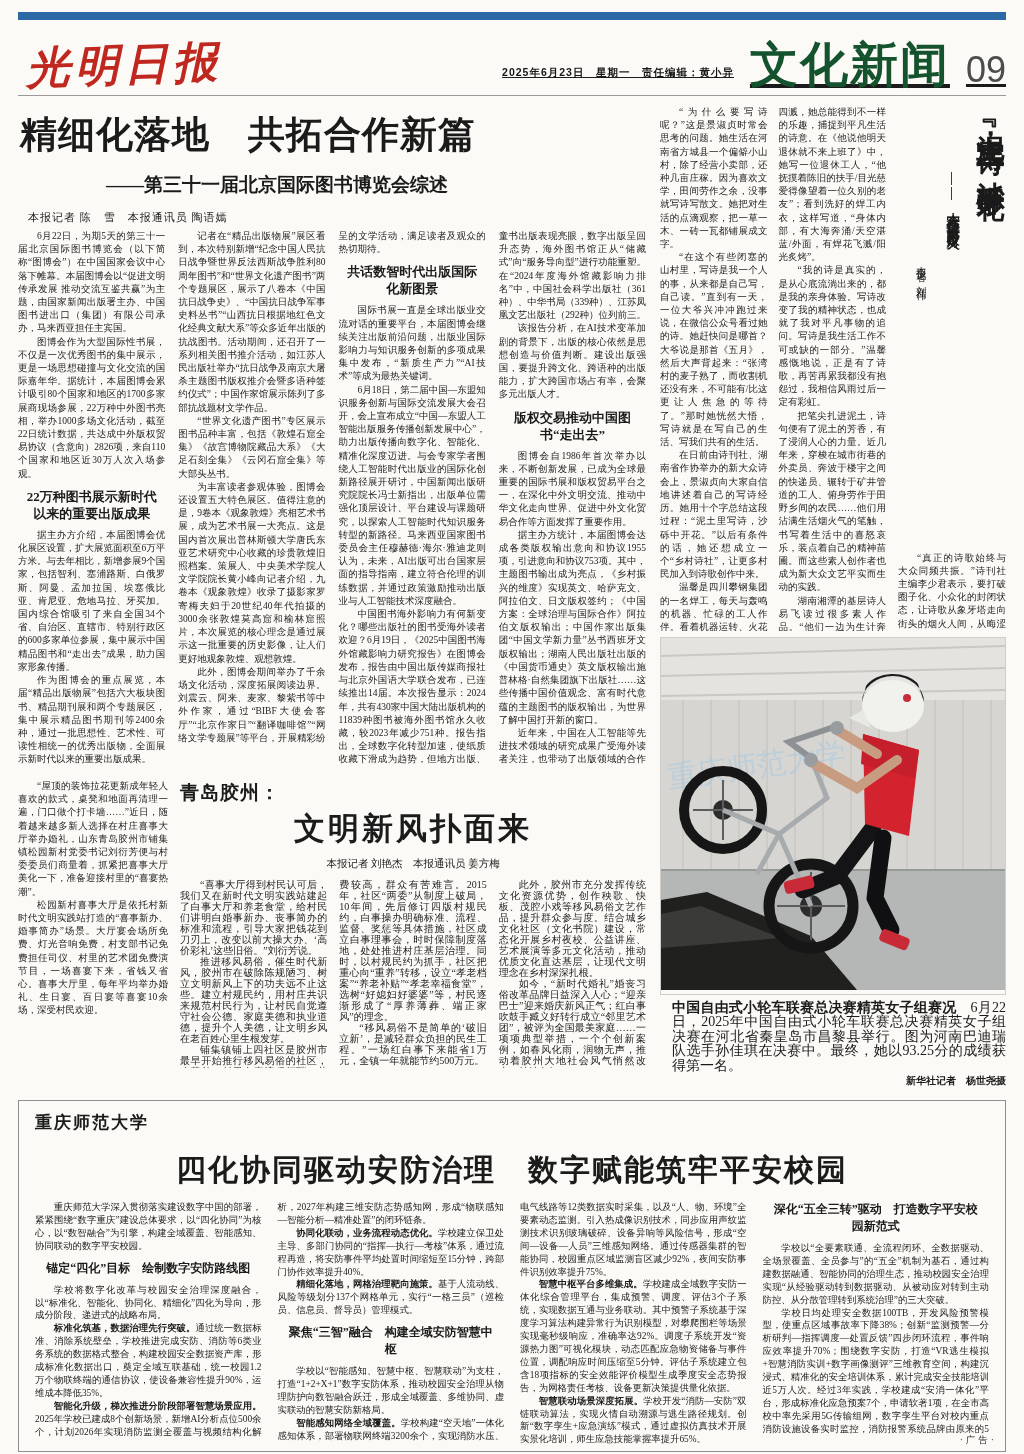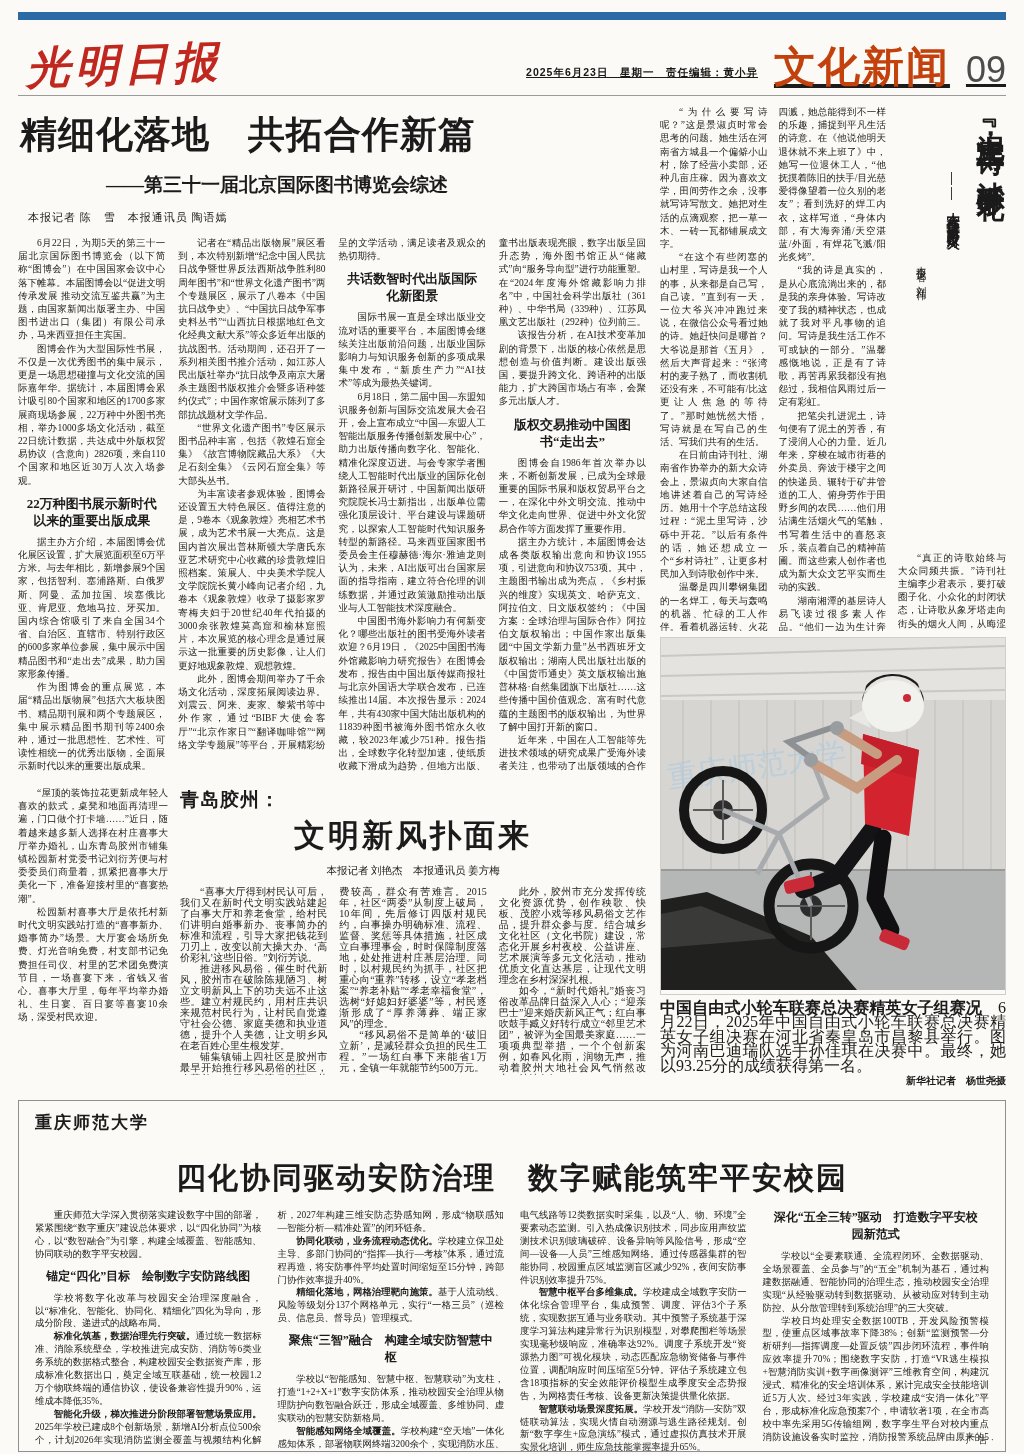--- a/index.html
+++ b/index.html
@@ -9,41 +9,41 @@
   .page { width:1024px; height:1454px; padding:12px 18px 8px; }
 
   
   .top-bar { height:8px; background:#2b6aa6; }
   .masthead { display:flex; justify-content:space-between; align-items:flex-end; height:62px; margin-top:6px; }
   .logo { font-size:44px; font-weight:bold; color:#c0271e; font-style:italic;
           letter-spacing:5px; line-height:1; transform:rotate(-2deg); padding-left:8px; }
   .mast-right { display:flex; align-items:flex-end; gap:16px;text-decoration:underline; }
   .date-line { font-size:10.5px; font-weight:bold; letter-spacing:1px; padding-bottom:8px;
                font-family:"Liberation Sans","DejaVu Sans",sans-serif; color:#161616; }
-  .section-title { font-size:42px; font-weight:900; color:#c2410c; line-height:.95; letter-spacing:2px; }
+  .section-title { font-size:48px; font-weight:900; color:#14532d; line-height:.95; letter-spacing:2px; }
   .page-num { font-size:36px; color:#4c4c4c; line-height:1;
               font-family:"Liberation Sans","DejaVu Sans",sans-serif; }
   .head-rule { height:1px; background:#9a9a9a; margin-top:7px; }
 
   
   .main-band { display:flex; gap:14px; margin-top:10px; height:982px; }
   .left-zone { width:628px; }
   .right-zone { width:346px; display:flex; flex-direction:column; }
 
   .main-head-block { padding:4px 0 4px 2px; }
   .main-headline { font-size:37px; font-weight:900; letter-spacing:1px; }
   .main-dek { font-size:19px; font-weight:bold; margin:12px 0 0 86px; }
   .main-byline { font-size:11px; margin:12px 0 0 8px; letter-spacing:1px; }
 
   .flow { text-align:justify; }
   .para { text-indent:2em; }
   .sub-head { font-size:13px; font-weight:bold; text-align:center; line-height:17px;
               margin:7px 6px; text-indent:0; }
 
-  .main-body { margin-top:8px; height:538px; column-count:4; column-gap:13px;
+  .main-body { margin-top:1px; height:538px; column-count:4; column-gap:13px;
                overflow:hidden; font-size:9.5px; line-height:13.2px; }
 
   
   .qz-section { margin-top:12px; height:288px; display:flex; gap:12px; overflow:hidden; }
   .qz-left { width:150px; font-size:9.5px; line-height:13.2px; overflow:hidden; }
   .qz-right { flex:1; display:flex; flex-direction:column; }
   .qz-kicker { font-size:19px; font-weight:bold; letter-spacing:1px; }
   .qz-headline { font-size:31px; font-weight:900; text-align:center; letter-spacing:3px; margin-top:2px; }
   .qz-byline { font-size:10.5px; text-align:center; margin:7px 0 8px; }
   .qz-body { flex:1; column-count:3; column-gap:12px; overflow:hidden;
@@ -55,30 +55,30 @@
              font-size:9.5px; line-height:13.2px; overflow:hidden; }
   .nt-side { flex:1; display:flex; flex-direction:column; align-items:flex-end; }
   .nt-title-block { writing-mode:vertical-rl; height:452px; padding-top:4px; }
   .nt-title { font-size:28px; font-weight:900; letter-spacing:3px; line-height:1.15; }
   .nt-dek { font-size:13px; font-weight:bold; margin-top:62px; margin-right:12px; letter-spacing:2px; }
   .nt-byline { font-size:10px; margin-top:148px; margin-right:16px; letter-spacing:2px; }
   .nt-under { width:108px; height:80px; font-size:9.5px; line-height:13.2px;
               overflow:hidden; text-align:justify; }
 
   .photo-wrap { margin-top:6px; border:1px solid #cfcecb; }
-  .caption { margin-top:6px; font-size:16px; line-height:14.5px; text-align:justify; }
+  .caption { margin-top:6px; font-size:14px; line-height:14.5px; text-align:justify;margin-left:12px; }
   .caption .cap-lead { font-weight:bold; }
   .credit { text-align:right; font-weight:bold; font-size:10px; margin-top:1px; }
 
   
   .ad-box { margin-top:12px; border:1px solid #8f8f8f; padding:10px 16px 6px;
             height:352px; overflow:hidden; position:relative; background:#fbfaf6; }
   .ad-kicker { font-size:17px; font-weight:900; letter-spacing:2px;
                font-family:"Liberation Sans","DejaVu Sans",sans-serif; }
-  .ad-headline { font-size:30px; font-weight:900; text-align:center; letter-spacing:2px; margin:24px 0 10px; }
+  .ad-headline { font-size:30px; font-weight:900; text-align:center; letter-spacing:2px; margin:16px 0 10px; }
   .ad-body { column-count:4; column-gap:16px; height:246px; overflow:hidden;
              font-size:9.4px; line-height:12.9px; }
   .ad-body .sub-head { font-size:12px;text-align:center; }
   .ad-mark { position:absolute; right:8px; bottom:4px; font-size:9.5px; letter-spacing:3px; color:#333; }
 </style>
 </head>
 <body>
 
 <div class="page">
 

